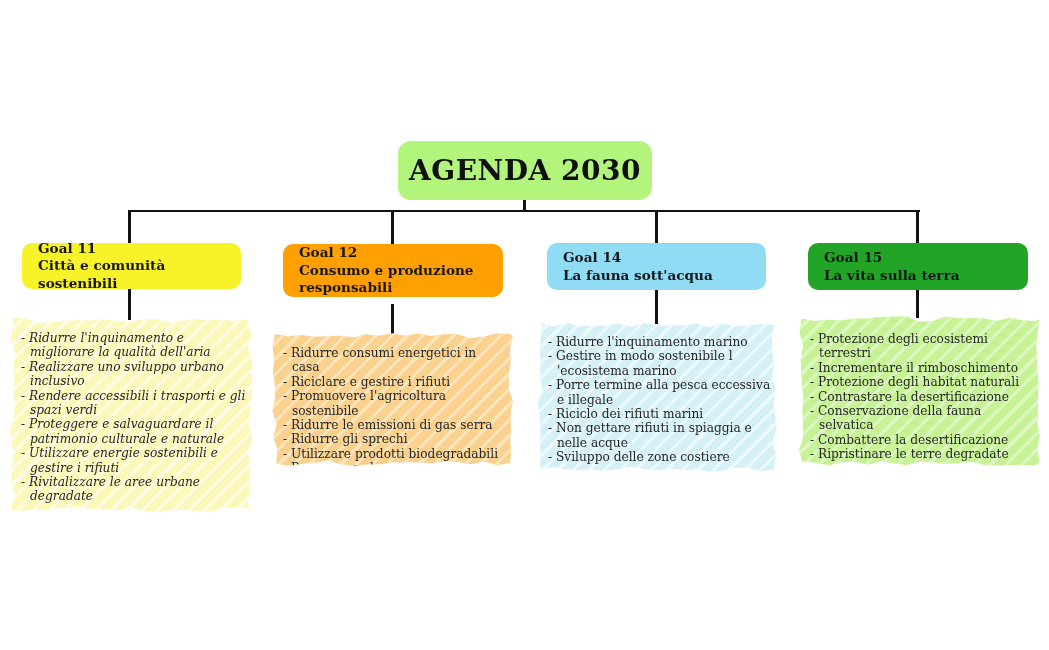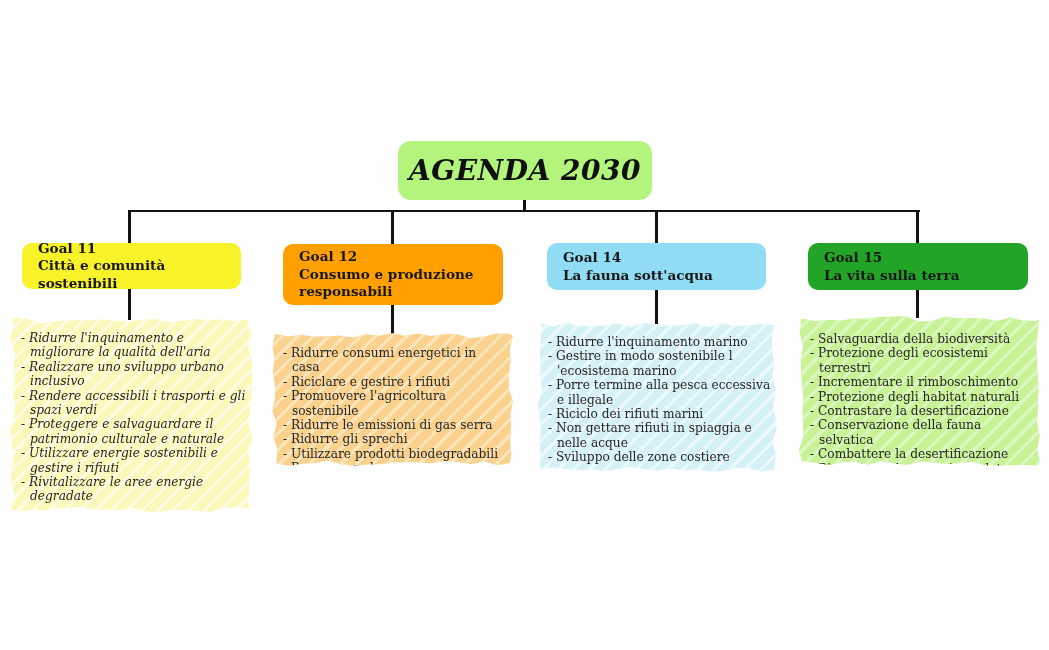--- a/index.html
+++ b/index.html
@@ -22,21 +22,21 @@
 
   
   .hdr{
     position:absolute;border-radius:10px;
     padding:6px 12px 6px 16px;box-sizing:border-box;
     display:flex;flex-direction:column;justify-content:center;
     font-weight:bold;font-size:13.6px;line-height:1.3;color:#171717;
     background:var(--hdr);
   }
   .hdr.g0{left:22px;top:243px;width:219px;height:46px;}
-  .hdr.g1{left:283px;top:244px;width:220px;height:61px;}
+  .hdr.g1{left:283px;top:244px;width:220px;height:53px;}
   .hdr.g2{left:547px;top:243px;width:219px;height:47px;}
   .hdr.g3{left:808px;top:243px;width:220px;height:47px;}
 
   
   .bdy{
     position:absolute;box-sizing:border-box;
     padding:13px 6px 8px 11px;
     font-size:12.2px;line-height:14.4px;color:#262626;
     background:repeating-linear-gradient(135deg,transparent 0 8px,var(--hatch) 8px 11px) var(--body);
   }
@@ -55,21 +55,21 @@
   <div class="line" style="left:129px;top:210px;width:791px;height:2px"></div>
   <div class="line" style="left:128px;top:210px;width:3px;height:35px"></div>
   <div class="line" style="left:391px;top:210px;width:3px;height:35px"></div>
   <div class="line" style="left:655px;top:210px;width:3px;height:35px"></div>
   <div class="line" style="left:916px;top:210px;width:3px;height:35px"></div>
   <div class="line" style="left:128px;top:288px;width:3px;height:32px"></div>
   <div class="line" style="left:391px;top:304px;width:3px;height:31px"></div>
   <div class="line" style="left:655px;top:289px;width:3px;height:35px"></div>
   <div class="line" style="left:916px;top:289px;width:3px;height:29px"></div>
 
-  <div class="title-node" id="title-node" style="background: rgb(178, 244, 124); font-style: italic;">AGENDA 2030</div>
+  <div class="title-node" id="title-node" style="background: rgb(178, 244, 124);">AGENDA 2030</div>
 
   <div class="hdr g0" style="--hdr: #f8f228; --body: #fbf8ba; --hatch: #fefce4;">
     <div>Goal 11</div>
     <div>Città e comunità sostenibili</div>
   </div>
   <div class="hdr g1" style="--hdr: #ffa000; --body: #fad28e; --hatch: #fde5bb;">
     <div>Goal 12</div>
     <div>Consumo e produzione responsabili</div>
   </div>
   <div class="hdr g2" style="--hdr: #90dcf5; --body: #d6f0f7; --hatch: #ecfafd;">
@@ -80,41 +80,40 @@
     <div>Goal 15</div>
     <div>La vita sulla terra</div>
   </div>
 
   <div class="bdy g0" style="--hdr: #f8f228; --body: #fbf8ba; --hatch: #fefce4; clip-path: polygon(3px 0.1px, 16px 0.3px, 29px 5.4px, 42px 3.8px, 55px 2.9px, 68px 2.2px, 81px 2.6px, 94px 1.3px, 107px 3px, 120px 4px, 133px 1.4px, 146px 0.9px, 159px 4.2px, 172px 2.9px, 185px 1.1px, 198px 2px, 211px 1.6px, 224px 2.9px, 237px 1.6px, 237.6px 3px, 241.6px 16px, 238.2px 29px, 242px 42px, 242.2px 55px, 242.1px 68px, 241.4px 81px, 240px 94px, 238.8px 107px, 242.6px 120px, 238px 133px, 240px 146px, 239.6px 159px, 239.3px 172px, 237.7px 185px, 240px 190.6px, 227px 188.9px, 214px 189.4px, 201px 193.8px, 188px 193px, 175px 192px, 162px 191.7px, 149px 193.9px, 136px 193.5px, 123px 189.8px, 110px 192px, 97px 191.7px, 84px 191.4px, 71px 188.8px, 58px 190.1px, 45px 190.2px, 32px 192.2px, 19px 192px, 6px 193.2px, 0.7px 191px, 5px 178px, 1.8px 165px, 1px 152px, 3.5px 139px, 1.9px 126px, 0.2px 113px, 3.8px 100px, 5.1px 87px, 3px 74px, 4.5px 61px, 3.6px 48px, 5.1px 35px, 0.6px 22px, 2.9px 9px);">
       <div class="item">- Ridurre l'inquinamento e migliorare la qualità dell'aria</div>
       <div class="item">- Realizzare uno sviluppo urbano inclusivo</div>
       <div class="item">- Rendere accessibili i trasporti e gli spazi verdi</div>
       <div class="item">- Proteggere e salvaguardare il patrimonio culturale e naturale</div>
       <div class="item">- Utilizzare energie sostenibili e gestire i rifiuti</div>
-      <div class="item">- Rivitalizzare le aree energie degradate</div>
+      <div class="item">- Rivitalizzare le aree urbane degradate</div>
     </div>
   <div class="bdy g1" style="--hdr: #ffa000; --body: #fad28e; --hatch: #fde5bb; clip-path: polygon(3px 0.9px, 16px 3.4px, 29px 1.7px, 42px 3.8px, 55px 3.2px, 68px 2.5px, 81px 4.5px, 94px 1.3px, 107px 2.8px, 120px 0.3px, 133px 2.8px, 146px 0.4px, 159px 3.1px, 172px 1.2px, 185px 0.9px, 198px 5.3px, 211px 3.8px, 224px 0.5px, 237px 0.7px, 240.8px 3px, 237.9px 16px, 238.6px 29px, 236.9px 42px, 236.7px 55px, 240.8px 68px, 238.5px 81px, 239px 94px, 238.2px 107px, 239.2px 120px, 238px 130.1px, 225px 132.3px, 212px 128.3px, 199px 131.2px, 186px 129px, 173px 128.1px, 160px 130.2px, 147px 129.2px, 134px 128.9px, 121px 129.4px, 108px 131.3px, 95px 131.5px, 82px 132.4px, 69px 131.3px, 56px 127.5px, 43px 129.9px, 30px 130.8px, 17px 132.7px, 4px 130.6px, 4.3px 130px, 5.5px 117px, 1.4px 104px, 4.7px 91px, 0.4px 78px, 3px 65px, 2.9px 52px, 1px 39px, 2.2px 26px, 0.6px 13px);">
       <div class="item">- Ridurre consumi energetici in casa</div>
       <div class="item">- Riciclare e gestire i rifiuti</div>
       <div class="item">- Promuovere l'agricoltura sostenibile</div>
       <div class="item">- Ridurre le emissioni di gas serra</div>
       <div class="item">- Ridurre gli sprechi</div>
       <div class="item">- Utilizzare prodotti biodegradabili</div>
       <div class="item">- Promuovere lo sviluppo sostenibile</div>
     </div>
   <div class="bdy g2" style="--hdr: #90dcf5; --body: #d6f0f7; --hatch: #ecfafd; clip-path: polygon(3px 1.1px, 16px 4.7px, 29px 0.8px, 42px 4.5px, 55px 4px, 68px 3.8px, 81px 1.4px, 94px 5.1px, 107px 0.7px, 120px 3.5px, 133px 3.8px, 146px 3.2px, 159px 1.6px, 172px 5.2px, 185px 1.6px, 198px 4px, 211px 3.5px, 224px 2px, 237.1px 3px, 235.1px 16px, 235.2px 29px, 237.5px 42px, 235.2px 55px, 239px 68px, 236.3px 81px, 238.2px 94px, 239.7px 107px, 235.2px 120px, 238.9px 133px, 237.1px 146px, 237px 147.3px, 224px 149.6px, 211px 145.4px, 198px 146.1px, 185px 148.9px, 172px 149.6px, 159px 147.3px, 146px 148.3px, 133px 146.4px, 120px 148.4px, 107px 147px, 94px 144.7px, 81px 146.9px, 68px 149.1px, 55px 147.2px, 42px 148.2px, 29px 147px, 16px 145.6px, 3.2px 147px, 3.4px 134px, 2.9px 121px, 3.6px 108px, 2.7px 95px, 1px 82px, 5.1px 69px, 3.3px 56px, 3.5px 43px, 3px 30px, 3.6px 17px, 5.4px 4px);">
       <div class="item">- Ridurre l'inquinamento marino</div>
       <div class="item">- Gestire in modo sostenibile l 'ecosistema marino</div>
       <div class="item">- Porre termine alla pesca eccessiva e illegale</div>
       <div class="item">- Riciclo dei rifiuti marini</div>
       <div class="item">- Non gettare rifiuti in spiaggia e nelle acque</div>
       <div class="item">- Sviluppo delle zone costiere</div>
     </div>
   <div class="bdy g3" style="--hdr: #22a427; --body: #c7f296; --hatch: #dcf8c0; clip-path: polygon(3px 2.8px, 16px 5px, 29px 3.8px, 42px 4.4px, 55px 2.5px, 68px 2.5px, 81px 1.1px, 94px 0.5px, 107px 0.2px, 120px 5.5px, 133px 5.1px, 146px 0.7px, 159px 2.2px, 172px 2.1px, 185px 2.4px, 198px 5.1px, 211px 1.6px, 224px 4.4px, 237px 5.1px, 240.1px 3px, 238.9px 16px, 237.2px 29px, 238.1px 42px, 238.4px 55px, 239.4px 68px, 239.1px 81px, 238.9px 94px, 238.2px 107px, 240.7px 120px, 238.2px 133px, 240.8px 146px, 238px 149.6px, 225px 148.9px, 212px 149.2px, 199px 149.5px, 186px 149.2px, 173px 145.8px, 160px 147.3px, 147px 147.7px, 134px 146.5px, 121px 145.6px, 108px 149.1px, 95px 147.6px, 82px 145px, 69px 148.7px, 56px 145.7px, 43px 146.2px, 30px 149.3px, 17px 146.7px, 4px 145.2px, 3.3px 147px, 0.1px 134px, 4.1px 121px, 4px 108px, 3.4px 95px, 4.4px 82px, 3.1px 69px, 2.1px 56px, 1.7px 43px, 4.1px 30px, 0.7px 17px, 2.1px 4px);">
-      <div class="item">- Salvaguardia della biodiversità</div>
       <div class="item">- Protezione degli ecosistemi terrestri</div>
       <div class="item">- Incrementare il rimboschimento</div>
       <div class="item">- Protezione degli habitat naturali</div>
       <div class="item">- Contrastare la desertificazione</div>
       <div class="item">- Conservazione della fauna selvatica</div>
       <div class="item">- Combattere la desertificazione</div>
       <div class="item">- Ripristinare le terre degradate</div>
     </div>
 
 </div>

